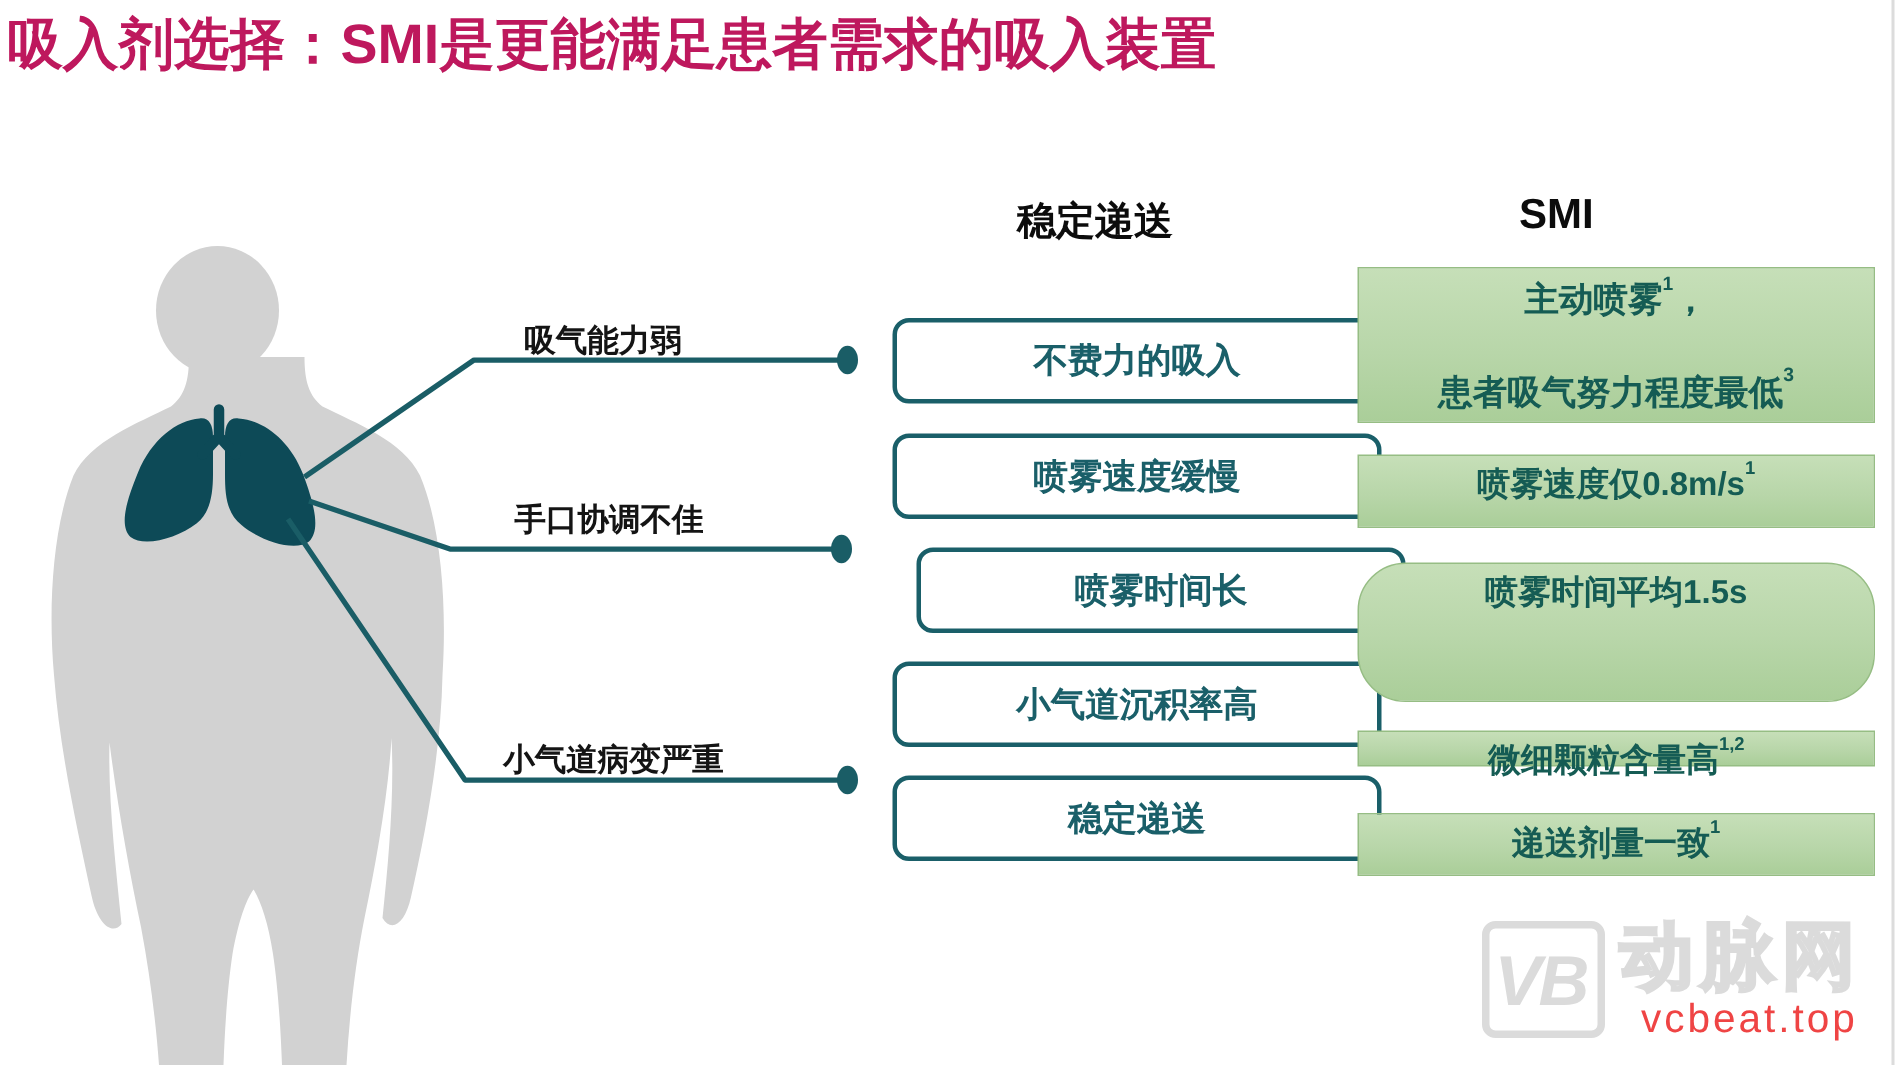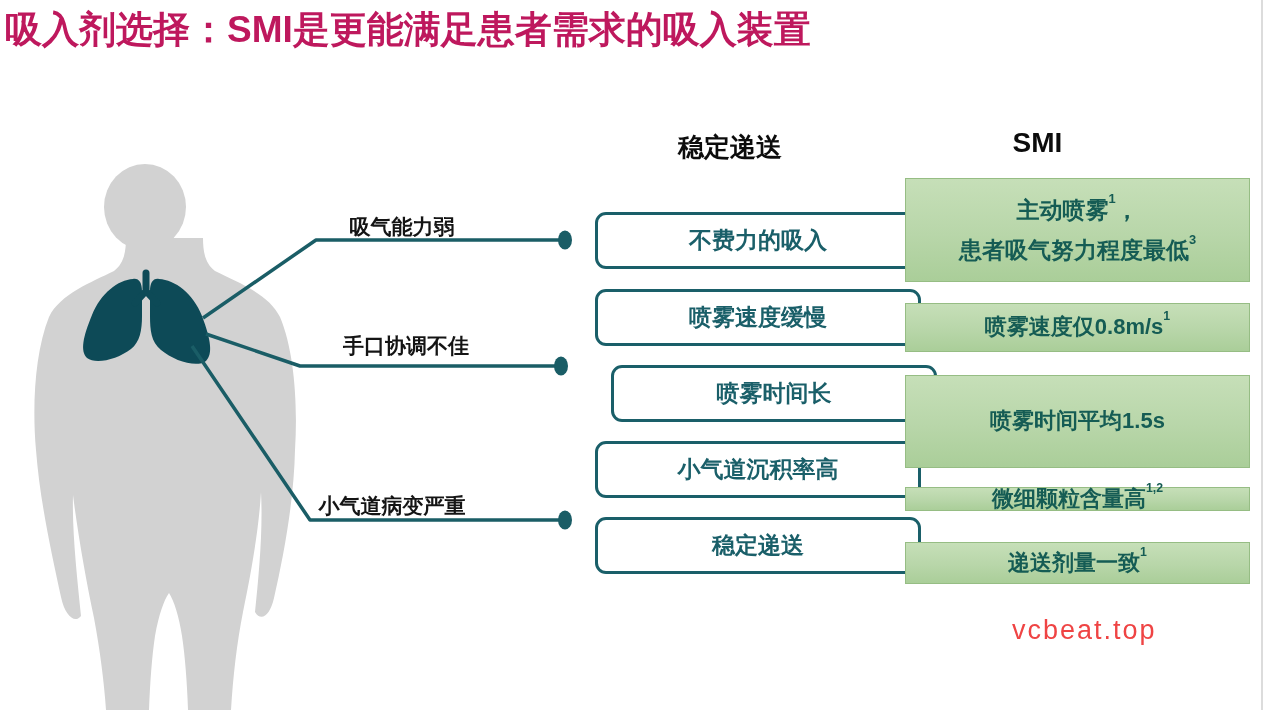--- a/index.html
+++ b/index.html
@@ -18,33 +18,33 @@
   .hdr-smi    { left:955px; top:127px; width:165px; text-align:center; font-size:28px; }
 
   .scene-svg { position:absolute; left:0; top:0; }
 
   .issue-label {
     position:absolute; width:170px; text-align:center;
     font-size:21px; font-weight:900; color:#141414;
   }
   .lbl-1 { left:317px; top:200px;margin-top:13px; }
   .lbl-2 { left:321px; top:332px; }
-  .lbl-3 { left:307px; top:492px; }
+  .lbl-3 { left:324px; top:492px; }
 
   .need-box {
     position:absolute; left:595px; width:326px; height:57px;
     background:#ffffff; border:3px solid #1a5f69; border-radius:11px;
     display:flex; align-items:center; justify-content:center;
     font-size:23px; font-weight:900; color:#1a5f69;
   }
   .smi-box {
     position:absolute; left:905px; width:345px;
     background:linear-gradient(180deg, #c6dfb8 0%, #b8d6a9 55%, #aace99 100%);
     border:1px solid #96bd84;
-    display:flex; flex-direction:column; align-items:center; justify-content:center;
+    display:flex; flex-direction:column; align-items:center; justify-content:space-between;
     font-size:22px; font-weight:900; color:#155c54; line-height:1.75;
   }
   .smi-box .smi-line { white-space:nowrap; }
   .smi-box sup { font-size:0.56em; position:relative; top:-0.45em; font-weight:900; }
 
   .watermark {
     position:absolute; left:988px; top:614px; display:flex; align-items:flex-start;
   }
   .wm-logo {
     width:82px; height:78px; border:5px solid #dbdbdb; border-radius:9px;
@@ -138,30 +138,32 @@
   <div class="need-box" style="top:517px;">稳定递送</div>
   <div class="need-box" style="top:441px;">小气道沉积率高</div>
 
   <div class="smi-box" style="top:178px; height:104px; font-size:23px;">
     <div class="smi-line"><span>主动喷雾</span><sup>1</sup><span>，</span></div>
     <div class="smi-line"><span>患者吸气努力程度最低</span><sup>3</sup></div>
   </div>
   <div class="smi-box" style="top:303px; height:49px;">
     <div class="smi-line"><span>喷雾速度仅0.8m/s</span><sup>1</sup></div>
   </div>
-  <div class="smi-box" style="top:375px; height:93px;">
+  <div class="smi-box" style="top:375px; height:93px;border-radius:32px;">
     <div class="smi-line"><span>喷雾时间平均1.5s</span></div>
   </div>
   <div class="smi-box" style="top:487px; height:24px;">
     <div class="smi-line"><span>微细颗粒含量高</span><sup>1,2</sup></div>
   </div>
   <div class="smi-box" style="top:542px; height:42px;">
     <div class="smi-line"><span>递送剂量一致</span><sup>1</sup></div>
   </div>
 
   <div class="watermark">
+    <div class="wm-logo">VB</div>
     <div class="wm-right">
+      <div class="wm-brand">动脉网</div>
       <div class="wm-site">vcbeat.top</div>
     </div>
   </div>
 
   <div class="edge-line"></div>
 </div>
 
 </body></html>

